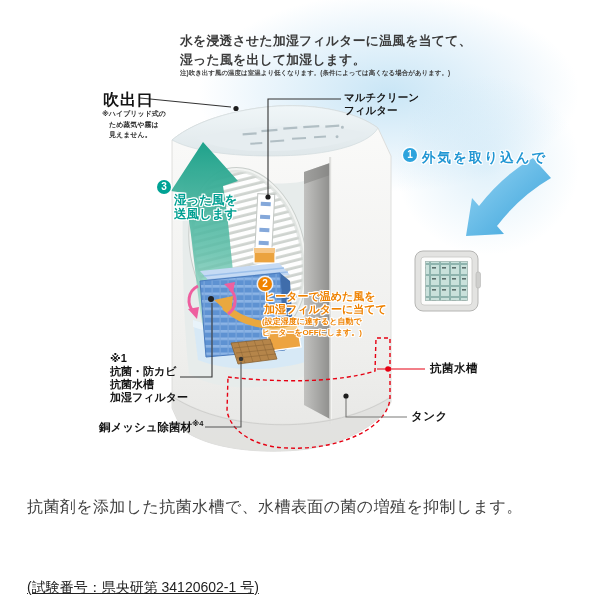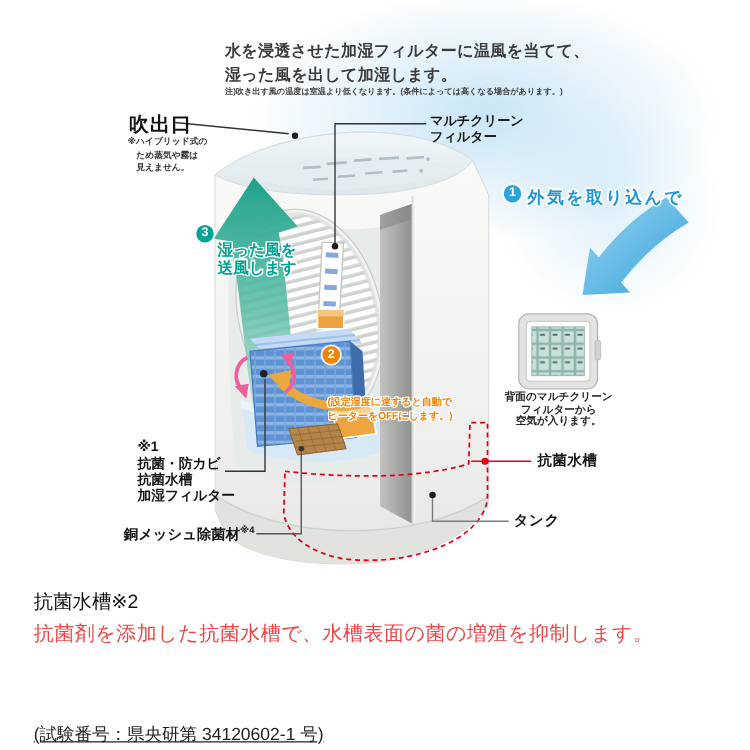--- a/index.html
+++ b/index.html
@@ -28,21 +28,21 @@
   .s3-text{left:148px;top:194px;font-size:12.5px;font-weight:bold;color:#00a092;line-height:13.5px;margin-left:26px;}
   .s2-text{left:264px;top:290px;font-size:11px;font-weight:bold;color:#ef8200;line-height:13px;}
   .s2-sub{left:262px;top:317px;font-size:8px;font-weight:bold;color:#ef8200;line-height:10.5px;}
   .rotary{left:110px;top:352px;font-size:11px;line-height:13px;}
   .copper{left:99px;top:419px;font-size:11.5px;}
   .copper sup{font-size:7.5px;}
   .anti-tank{left:430px;top:361px;font-size:11.5px;letter-spacing:.5px;}
   .tank{left:411px;top:409px;font-size:11.5px;letter-spacing:.5px;}
   .inset-caption{left:392px;top:313px;width:110px;text-align:center;font-size:8.5px;font-weight:600;line-height:9.6px;color:#222;}
   .f-heading{left:27px;top:471px;font-size:15.5px;color:#111;}
-  .f-body{left:27px;top:497px;font-size:16px;color:#ef4444;letter-spacing:.4px;}
+  .f-body{left:27px;top:497px;font-size:16px;color:#404040;letter-spacing:.4px;}
   .f-note{left:27px;top:542px;font-size:10.3px;color:#222;}
   .f-note2{left:27px;top:579px;font-size:14px;color:#222;text-decoration:underline;}
 </style>
 </head>
 <body>
 
 <div class="page">
 
   <div class="abs glow1"></div>
   <div class="abs glow2"></div>
@@ -226,42 +226,40 @@
   <div class="abs badge b1">1</div>
   <div class="abs s1-text outline">外気を取り込んで</div>
 
   <div class="abs badge b3">3</div>
   <div class="abs s3-text outline">
     <div>湿った風を</div>
     <div>送風します</div>
   </div>
 
   <div class="abs badge b2">2</div>
+  <div class="abs s2-text outline">
+    <div>ヒーターで温めた風を</div>
+    <div>加湿フィルターに当てて</div>
+  </div>
   <div class="abs s2-sub outline">
     <div>(設定湿度に達すると自動で</div>
     <div>ヒーターをOFFにします。)</div>
   </div>
 
   <div class="abs lbl rotary">
     <div>※1</div>
     <div>抗菌・防カビ</div>
     <div>抗菌水槽</div>
     <div>加湿フィルター</div>
   </div>
 
   <div class="abs lbl copper">
     <span>銅メッシュ除菌材</span><sup>※4</sup>
   </div>
 
   <div class="abs lbl anti-tank">抗菌水槽</div>
   <div class="abs lbl tank">タンク</div>
 
-  <div class="abs inset-caption">
-    <div>背面のマルチクリーン</div>
-    <div>フィルターから</div>
-    <div>空気が入ります。</div>
-  </div>
-
-  <div class="abs f-heading">抗菌水槽※2</div>
+
   <div class="abs f-body">抗菌剤を添加した抗菌水槽で、水槽表面の菌の増殖を抑制します。</div>
   <div class="abs f-note2">(試験番号：県央研第 34120602-1 号)</div>
 
 </div>
 
 </body></html>

